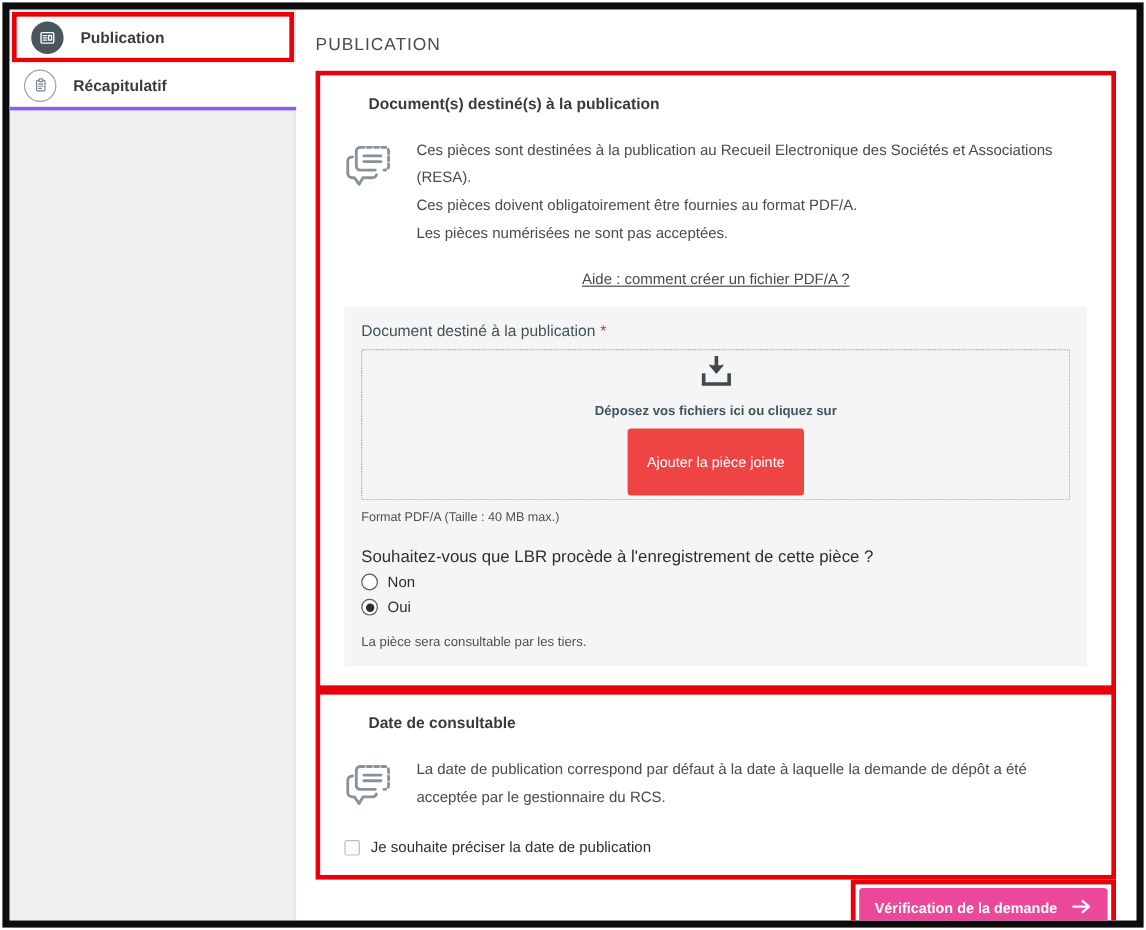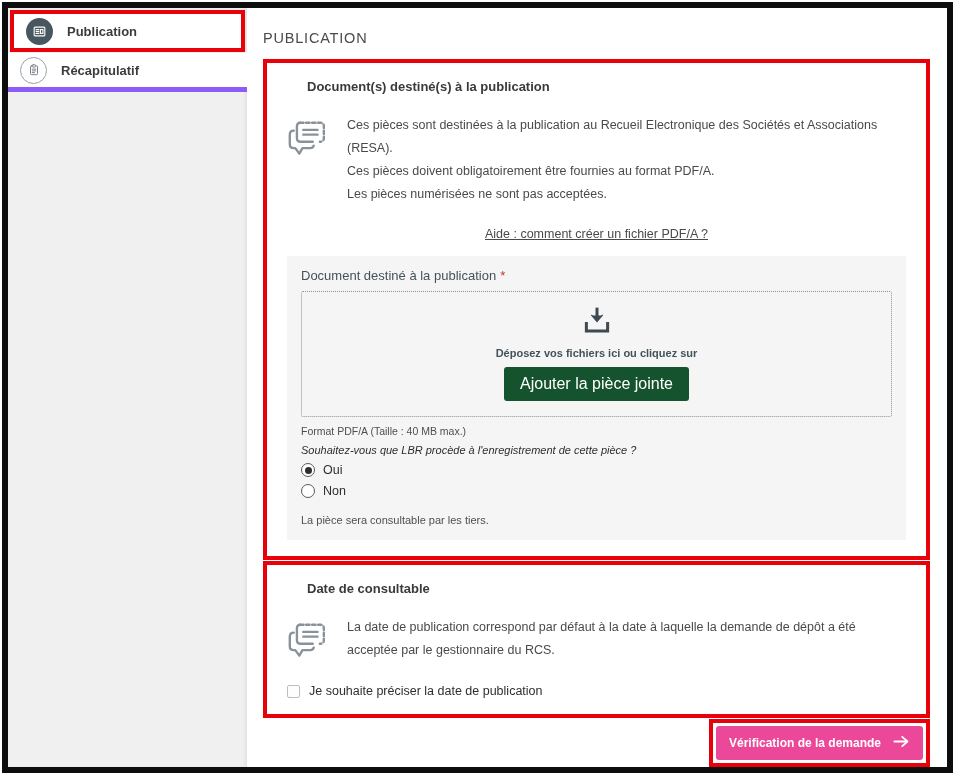--- a/index.html
+++ b/index.html
@@ -12,21 +12,21 @@
   }
 
   
   .sidebar { width: 239px; background: #f0f0f1; flex-shrink: 0; box-shadow: inset -2px 0 3px rgba(0,0,0,.06); }
   .annotation-red { border: 4px solid #e8000b; }
   .sidebar .annotation-red { margin: 2px 2px 0 2px; }
   .sidebar-item {
     height: 34px; background: #fff; display: flex; align-items: center;
     gap: 14px; padding: 0 12px; cursor: pointer;
   }
-  .sidebar-item.second { height: 40px; margin: 0; border-top: 1px solid #efefef; border-bottom: 5px solid #8b5cf6; }
+  .sidebar-item.second { height: 40px; margin: 0; border-top: 1px solid #efefef; border-bottom: 3px solid #8b5cf6; }
   .icon-circle {
     width: 27px; height: 27px; border-radius: 50%;
     display: flex; align-items: center; justify-content: center; flex-shrink: 0;
   }
   .icon-circle.active { background: #47565f; }
   .icon-circle.inactive { background: #fff; border: 1px solid #9aa1a7; }
   .sidebar-label { font-size: 13px; font-weight: 700; color: #3c3c3c; }
 
   
   .main { flex: 1; background: #fff; padding: 16px 17px 0 16px; display: flex; flex-direction: column; }
@@ -45,26 +45,26 @@
   .gray-panel { background: #f5f5f6; padding: 12px 14px 14px 14px; }
   .field-label { font-size: 13px; color: #44525a; margin-bottom: 8px; }
   .req { color: #c0392b; margin-left: 4px; }
   .dropzone {
     border: 1.6px dotted #8a9299; border-radius: 2px;
     height: 126px; display: flex; flex-direction: column;
     align-items: center; justify-content: center; gap: 8px; cursor: pointer;
   }
   .dropzone-text { font-size: 11px; font-weight: 700; color: #44525a; }
   .btn-dark {
-    background: #14532d; color: #fff; border: none; border-radius: 3px;
+    background: #ef4444; color: #fff; border: none; border-radius: 3px;
     font-family: "Liberation Sans", sans-serif;
-    font-size: 16px; padding: 8px 16px; cursor: pointer;
+    font-size: 12px; padding: 21px 16px; cursor: pointer;
   }
   .format-note { font-size: 10.5px; color: #4f4f4f; margin-top: 8px; }
-  .question { font-size: 11px; color: #2e2e2e; margin-top: 7px; font-style: italic; }
+  .question { font-size: 14px; color: #2e2e2e; margin-top: 18px; }
   .radio-row { display: flex; align-items: center; gap: 8px; margin-top: 7px; cursor: pointer; }
   .radio-outer {
     width: 14px; height: 14px; border-radius: 50%; border: 1.6px solid #5a5a5a;
     display: inline-flex; align-items: center; justify-content: center; background: #fff;
   }
   .radio-outer.checked::after { content: ""; width: 7px; height: 7px; border-radius: 50%; background: #2e2e2e; }
   .radio-label { font-size: 12.5px; color: #2e2e2e; }
   .panel-note { font-size: 11px; color: #4f4f4f; margin-top: 16px; }
 
   .gap1 { height: 23px; }
@@ -160,26 +160,26 @@
               </svg>
             </span>
             <div class="dropzone-text">Déposez vos fichiers ici ou cliquez sur</div>
             <button class="btn-dark">Ajouter la pièce jointe</button>
           </div>
 
           <div class="format-note">Format PDF/A (Taille : 40 MB max.)</div>
           <div class="question">Souhaitez-vous que LBR procède à l'enregistrement de cette pièce ?</div>
 
           <div class="radio-row">
+            <span class="radio-outer"></span>
+            <span class="radio-label">Non</span>
+          </div>
+          <div class="radio-row">
             <span class="radio-outer checked"></span>
             <span class="radio-label">Oui</span>
-          </div>
-          <div class="radio-row">
-            <span class="radio-outer"></span>
-            <span class="radio-label">Non</span>
           </div>
 
           <div class="panel-note">La pièce sera consultable par les tiers.</div>
         </div>
       </section>
     </div>
 
     <div class="gap1"></div>
 
     <div class="annotation-red section-box">

